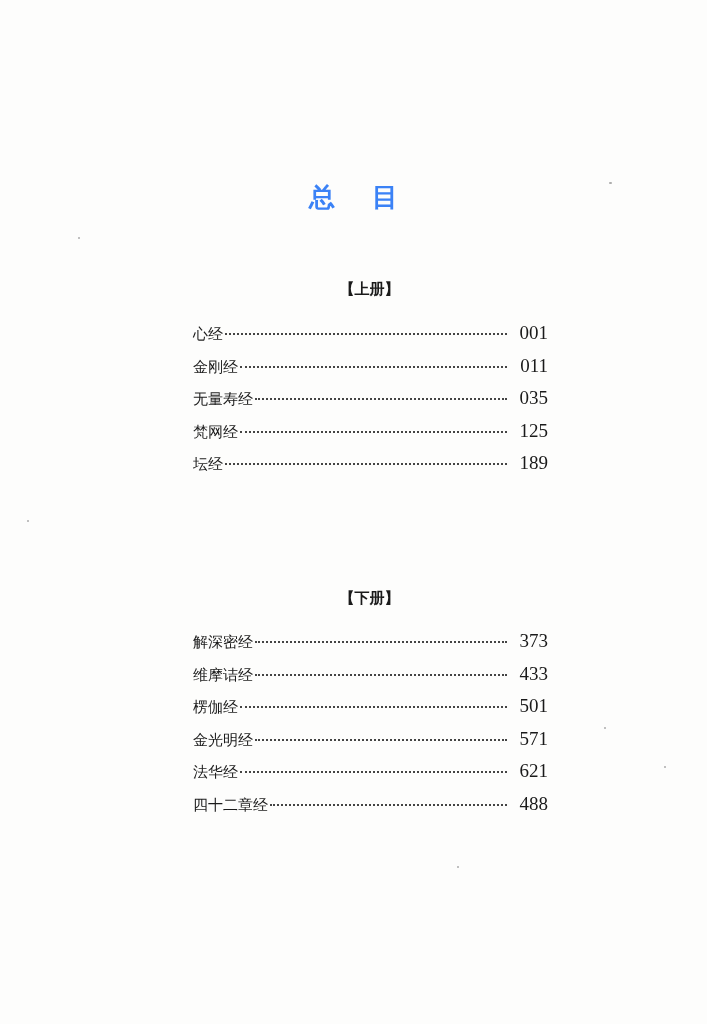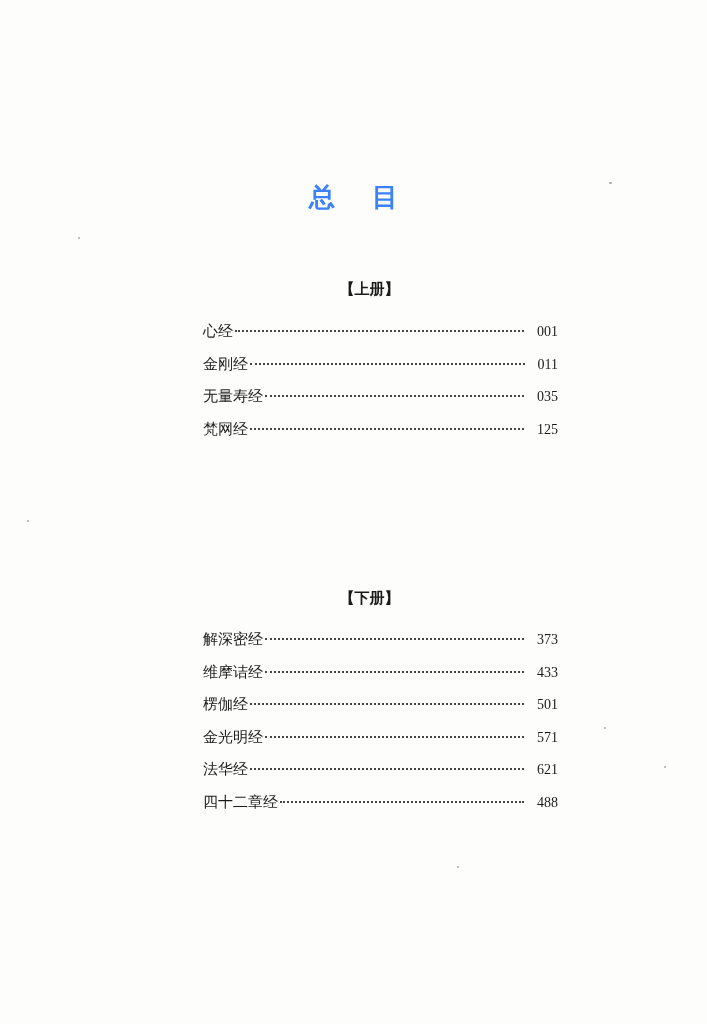--- a/index.html
+++ b/index.html
@@ -33,21 +33,21 @@
       left: 16px;
       width: 707px;
       text-align: center;
       font-family: "DejaVu Sans", sans-serif;
       font-size: 15px;
       font-weight: bold;
       color: #1a1a1a;
     }
     .toc-list {
       position: absolute;
-      left: 203px;
+      left: 193px;
       width: 355px;
       margin: 0;
       padding: 0;
       list-style: none;
     }
     .toc-entry {
       display: flex;
       align-items: baseline;
       height: 32.5px;
       font-size: 15px;
@@ -60,21 +60,21 @@
     }
     .toc-leader {
       flex: 1 1 auto;
       border-bottom: 2px dotted #444;
       margin: 0 2px;
       transform: translateY(-4px);
       min-width: 10px;
     }
     .toc-page {
       font-family: "Liberation Serif", serif;
-      font-size: 14px;
+      font-size: 19px;
       flex: 0 0 auto;
       margin-left: 11px;
     }
     .speck {
       position: absolute;
       background: #8a8a8a;
       border-radius: 1px;
       opacity: 0.7;
     }
   </style>
@@ -97,20 +97,25 @@
   </li>
   <li class="toc-entry">
     <span class="toc-title">无量寿经</span>
     <span class="toc-leader"></span>
     <span class="toc-page">035</span>
   </li>
   <li class="toc-entry">
     <span class="toc-title">梵网经</span>
     <span class="toc-leader"></span>
     <span class="toc-page">125</span>
+  </li>
+  <li class="toc-entry">
+    <span class="toc-title">坛经</span>
+    <span class="toc-leader"></span>
+    <span class="toc-page">189</span>
   </li>
 </ul>
 
 <div class="section-heading" style="top:589px;">【下册】</div>
 <ul class="toc-list" style="top:630px;">
   <li class="toc-entry">
     <span class="toc-title">解深密经</span>
     <span class="toc-leader"></span>
     <span class="toc-page">373</span>
   </li>

